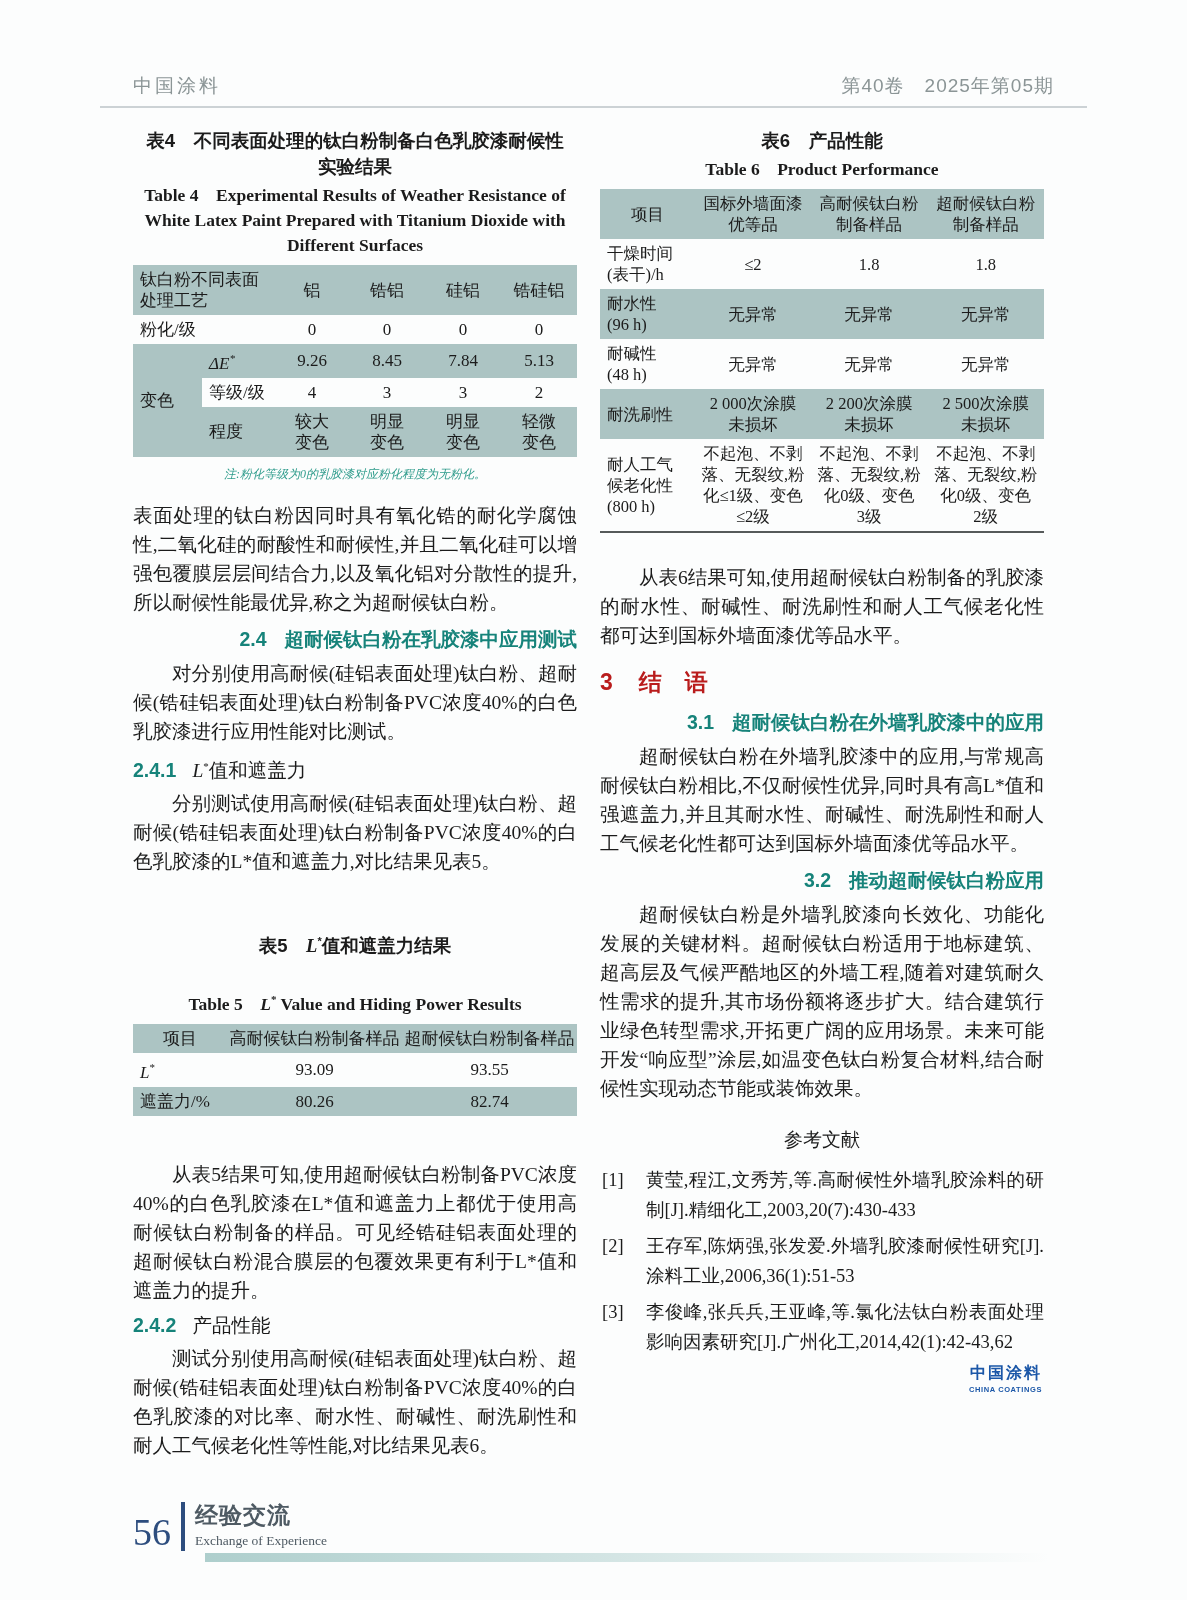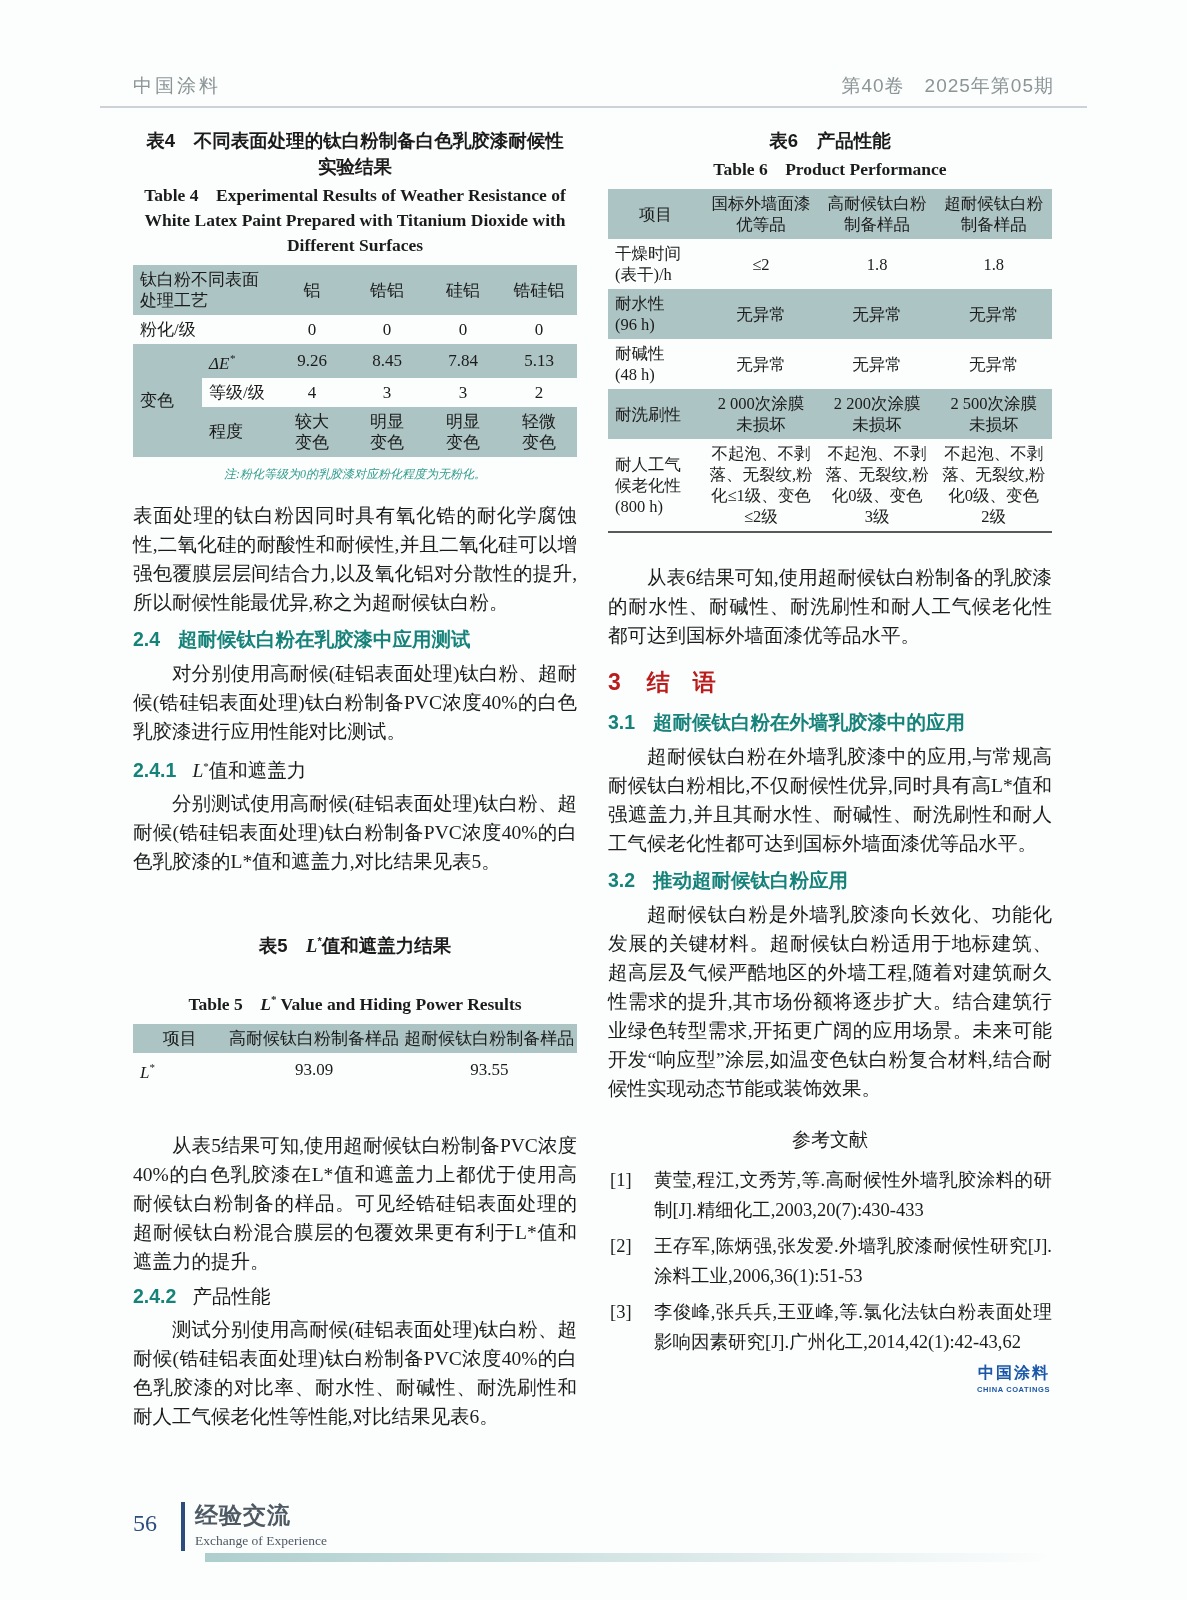--- a/index.html
+++ b/index.html
@@ -12,36 +12,36 @@
   .pheader {
     position:absolute; left:100px; top:70px; width:987px; height:36px;
     border-bottom:2px solid #ccd2d5;
     font-family:"Liberation Sans","DejaVu Sans",sans-serif;
     color:#8b9596; font-size:19px;
   }
   .journal { position:absolute; left:33px; bottom:7px; letter-spacing:3px; }
   .issue   { position:absolute; right:33px; bottom:7px; letter-spacing:1px; }
 
   
-  .columns { position:absolute; top:128px; left:133px; display:flex; gap:31px; }
+  .columns { position:absolute; top:128px; left:133px; display:flex; gap:23px; }
   .col { width:444px; }
 
   
   .body {
     font-size:19.5px; line-height:29px; text-align:justify;
     margin:0; text-indent:2em;
   }
   .noind { text-indent:0; }
   .mt18 { margin-top:18px; }
   .mt30 { margin-top:30px; }
   .mt44 { margin-top:44px; }
 
   .h2 {
     font-family:"Liberation Sans","DejaVu Sans",sans-serif; font-weight:bold;
-    color:#16837a; font-size:19.5px; margin:9px 0 6px 0;
+    color:#16837a; font-size:19.5px; margin:9px 0 6px 0;text-align:right;
   }
   .h2 .hnum { margin-right:18px; }
   .h3h { margin:7px 0 5px 0; font-size:19.5px; line-height:27px; }
   .h3h .hnum3 {
     font-family:"Liberation Sans","DejaVu Sans",sans-serif; font-weight:bold;
     color:#16837a; margin-right:16px;
   }
   .h3h .htxt3 { color:#1b1b1b; }
   .sec-big {
     font-family:"Liberation Sans","DejaVu Sans",sans-serif; font-weight:bold;
@@ -97,21 +97,21 @@
     font-size:16px; letter-spacing:2px;
   }
   .logo-en {
     font-family:"Liberation Sans","DejaVu Sans",sans-serif; font-weight:bold;
     font-size:7.5px; letter-spacing:0.6px; margin-top:1px;
   }
 
   
   .footer { position:absolute; left:133px; top:1497px; width:950px; height:70px; }
   .pageno {
-    position:absolute; left:0; top:13px; font-size:24px; color:#2d4d7e;
+    position:absolute; left:0; top:13px; font-size:38px; color:#2d4d7e;
     font-family:"Liberation Serif","DejaVu Serif",serif;
   }
   .fbar { position:absolute; left:48px; top:5px; width:4px; height:49px; background:#2d4d7e; }
   .fsec { position:absolute; left:62px; top:3px; color:#4e5a63; }
   .fzh {
     font-family:"Liberation Sans","DejaVu Sans",sans-serif; font-weight:bold;
     font-size:23px; letter-spacing:1px;
   }
   .fen { font-family:"Liberation Serif","DejaVu Serif",serif; font-size:13.5px; margin-top:2px; }
   .fgrad {
@@ -212,20 +212,25 @@
         <tbody>
             <tr class="shade">
           <td style="width:92px">项目</td>
           <td style="width:176px">高耐候钛白粉制备样品</td>
           <td style="width:176px">超耐候钛白粉制备样品</td>
         </tr>
         <tr>
           <td class="lab"><span class="it">L</span><sup>*</sup></td>
           <td>93.09</td>
           <td>93.55</td>
+        </tr>
+        <tr class="shade">
+          <td class="lab">遮盖力/%</td>
+          <td>80.26</td>
+          <td>82.74</td>
         </tr>
       </tbody>
         </table>
 
       <p class="body mt44">从表5结果可知,使用超耐候钛白粉制备PVC浓度40%的白色乳胶漆在L*值和遮盖力上都优于使用高耐候钛白粉制备的样品。可见经锆硅铝表面处理的超耐候钛白粉混合膜层的包覆效果更有利于L*值和遮盖力的提升。</p>
 
       <div class="h3h">
         <span class="hnum3">2.4.2</span><span class="htxt3">产品性能</span>
       </div>
 

